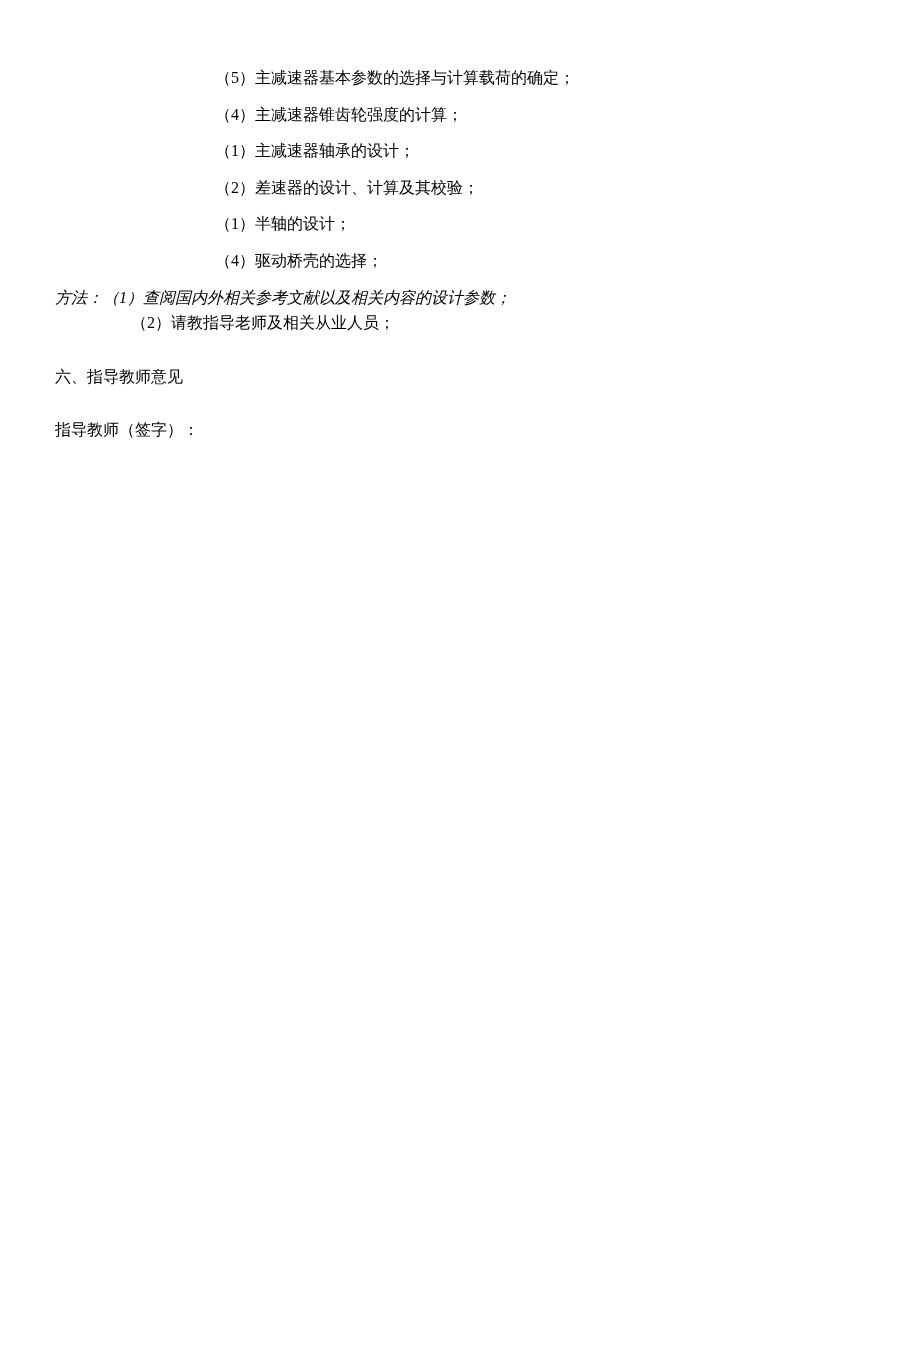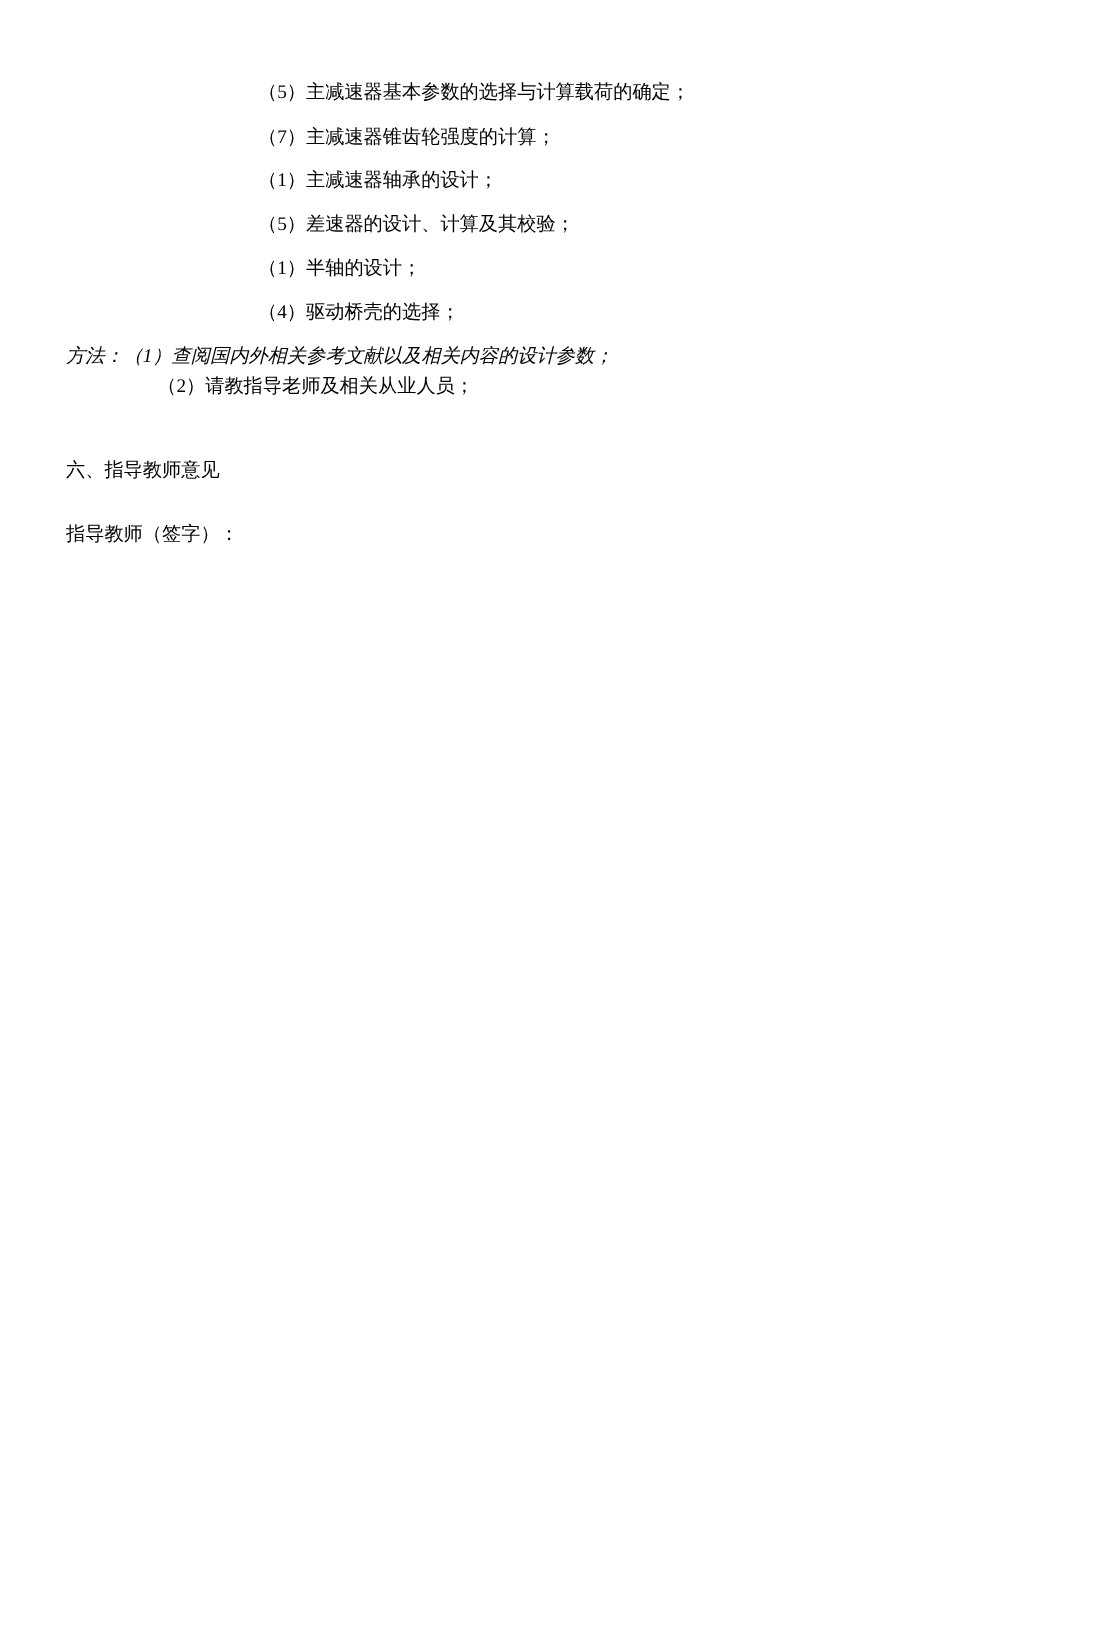--- a/index.html
+++ b/index.html
@@ -30,36 +30,36 @@
       margin-top: 11px;
     }
     .method-line1 {
       padding-left: 0;
       font-style: italic;
     }
     .method-line2 {
       padding-left: 76px;
     }
     .section-heading {
-      margin-top: 44px;
+      margin-top: 28px;
       margin-bottom: 28px;
     }
     .signature-line {
       margin-top: 0;
     }
   </style>
 </head>
 <body>
 
 <div class="content">
   <div class="indented-list">
     <div class="item">（5）主减速器基本参数的选择与计算载荷的确定；</div>
-    <div class="item">（7）主减速器锥齿轮强度的计算；</div>
+    <div class="item">（4）主减速器锥齿轮强度的计算；</div>
     <div class="item">（1）主减速器轴承的设计；</div>
-    <div class="item">（5）差速器的设计、计算及其校验；</div>
+    <div class="item">（2）差速器的设计、计算及其校验；</div>
     <div class="item">（1）半轴的设计；</div>
     <div class="item">（4）驱动桥壳的选择；</div>
   </div>
 
   <div class="method-section">
     <div class="method-line1">
       <span>方法：</span><span>（1）查阅国内外相关参考文献以及相关内容的设计参数；</span>
     </div>
     <div class="method-line2">
       <span>（2）请教指导老师及相关从业人员；</span>

